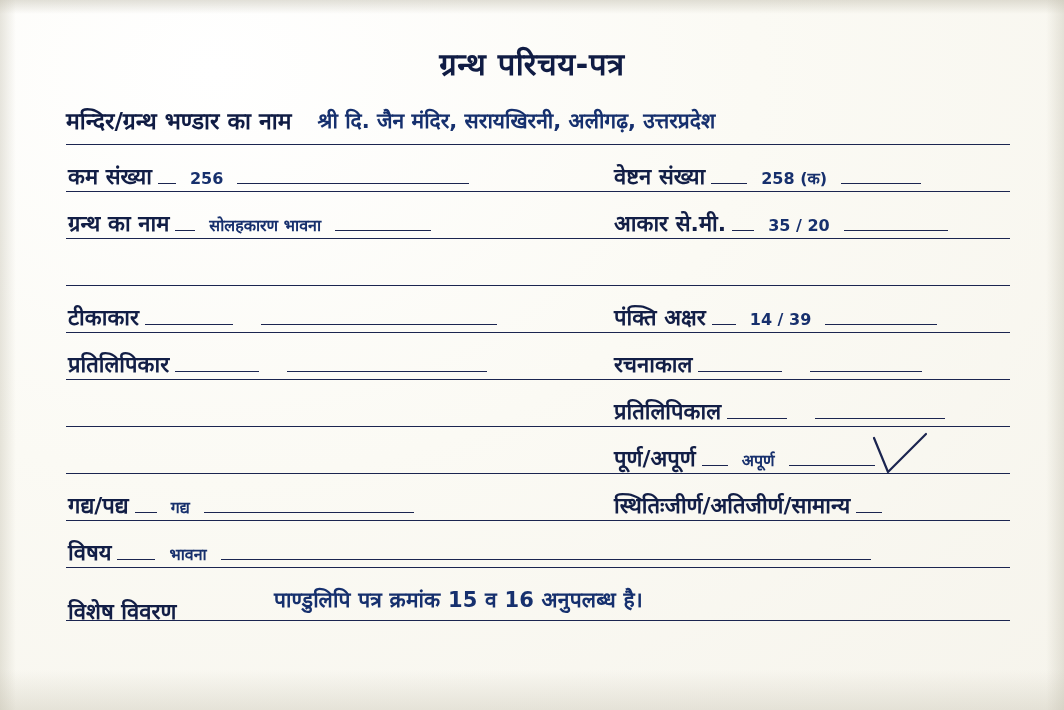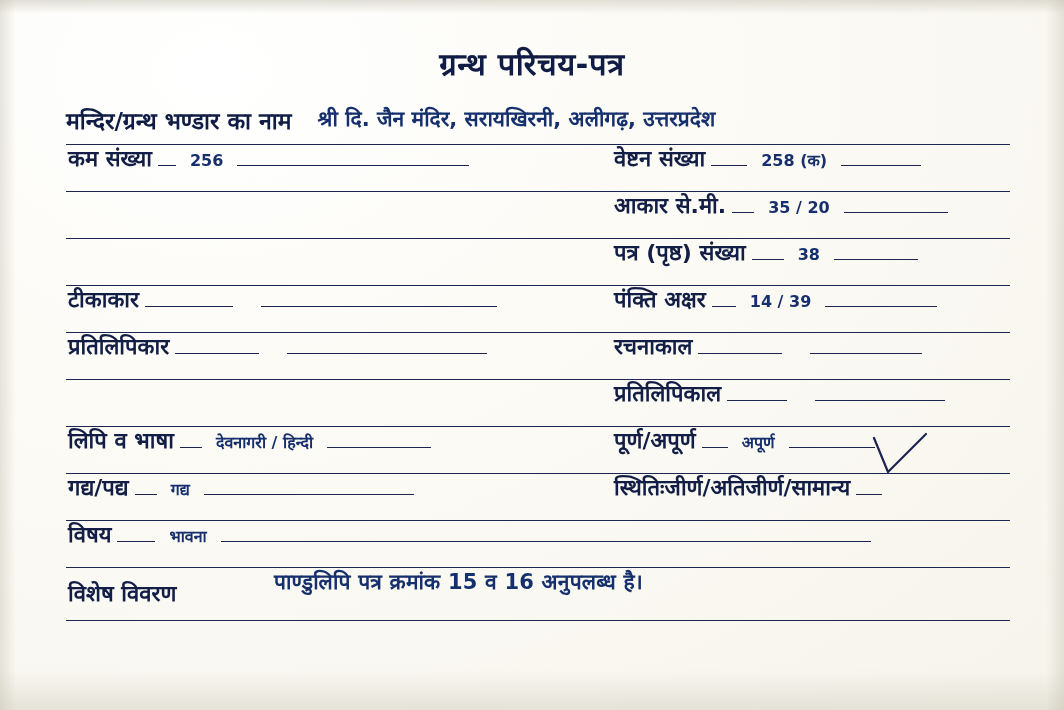--- a/index.html
+++ b/index.html
@@ -54,23 +54,23 @@
   .sheet {
     position: absolute;
     left: 66px;
     top: 104px;
     width: 944px;
   }
 
   
   .hdr-row {
     display: flex;
-    align-items: flex-start;
+    align-items: center;
     gap: 26px;
-    margin-bottom: 2px;
+    margin-bottom: 20px;
   }
   .hdr-label {
     font-size: 23px;
     font-weight: 700;
     color: #101c44;
     white-space: nowrap;
   }
   .hdr-value {
     font-size: 21px;
     font-weight: 600;
@@ -187,36 +187,36 @@
       <div class="cell right">
         <span class="lbl">वेष्टन संख्या</span>
         <span class="fill" style="width:36px;"></span>
         <span class="val">258 (क)</span>
         <span class="tail" style="width:80px;"></span>
       </div>
     </div>
     <div class="rule" style="top:87px;"></div>
 
     <div class="row">
+      <div class="cell left">
+        <span class="lbl">ग्रन्थ का नाम</span>
+        <span class="fill" style="width:20px;"></span>
+        <span class="val">सोलहकारण भावना</span>
+        <span class="tail" style="width:96px;"></span>
+      </div>
       <div class="cell right">
         <span class="lbl">आकार से.मी.</span>
         <span class="fill" style="width:22px;"></span>
         <span class="val">35 / 20</span>
         <span class="tail" style="width:104px;"></span>
       </div>
     </div>
     <div class="rule" style="top:134px;"></div>
 
     <div class="row">
-      <div class="cell right">
-        <span class="lbl">पत्र (पृष्ठ) संख्या</span>
-        <span class="fill" style="width:32px;"></span>
-        <span class="val">38</span>
-        <span class="tail" style="width:84px;"></span>
-      </div>
     </div>
     <div class="rule" style="top:181px;"></div>
 
     <div class="row">
       <div class="cell left">
         <span class="lbl">टीकाकार</span>
         <span class="fill" style="width:88px;"></span>
         <span class="val"></span>
         <span class="tail" style="width:236px;"></span>
       </div>
@@ -249,26 +249,20 @@
       <div class="cell right">
         <span class="lbl">प्रतिलिपिकाल</span>
         <span class="fill" style="width:60px;"></span>
         <span class="val"></span>
         <span class="tail" style="width:130px;"></span>
       </div>
     </div>
     <div class="rule" style="top:322px;"></div>
 
     <div class="row">
-      <div class="cell left">
-        <span class="lbl">लिपि व भाषा</span>
-        <span class="fill" style="width:22px;"></span>
-        <span class="val">देवनागरी / हिन्दी</span>
-        <span class="tail" style="width:104px;"></span>
-      </div>
       <div class="cell right">
         <span class="lbl">पूर्ण/अपूर्ण</span>
         <span class="fill" style="width:26px;"></span>
         <span class="val">अपूर्ण</span>
         <span class="tail" style="width:86px;"></span>
       </div>
     </div>
     <div class="rule" style="top:369px;"></div>
 
     <div class="row">

